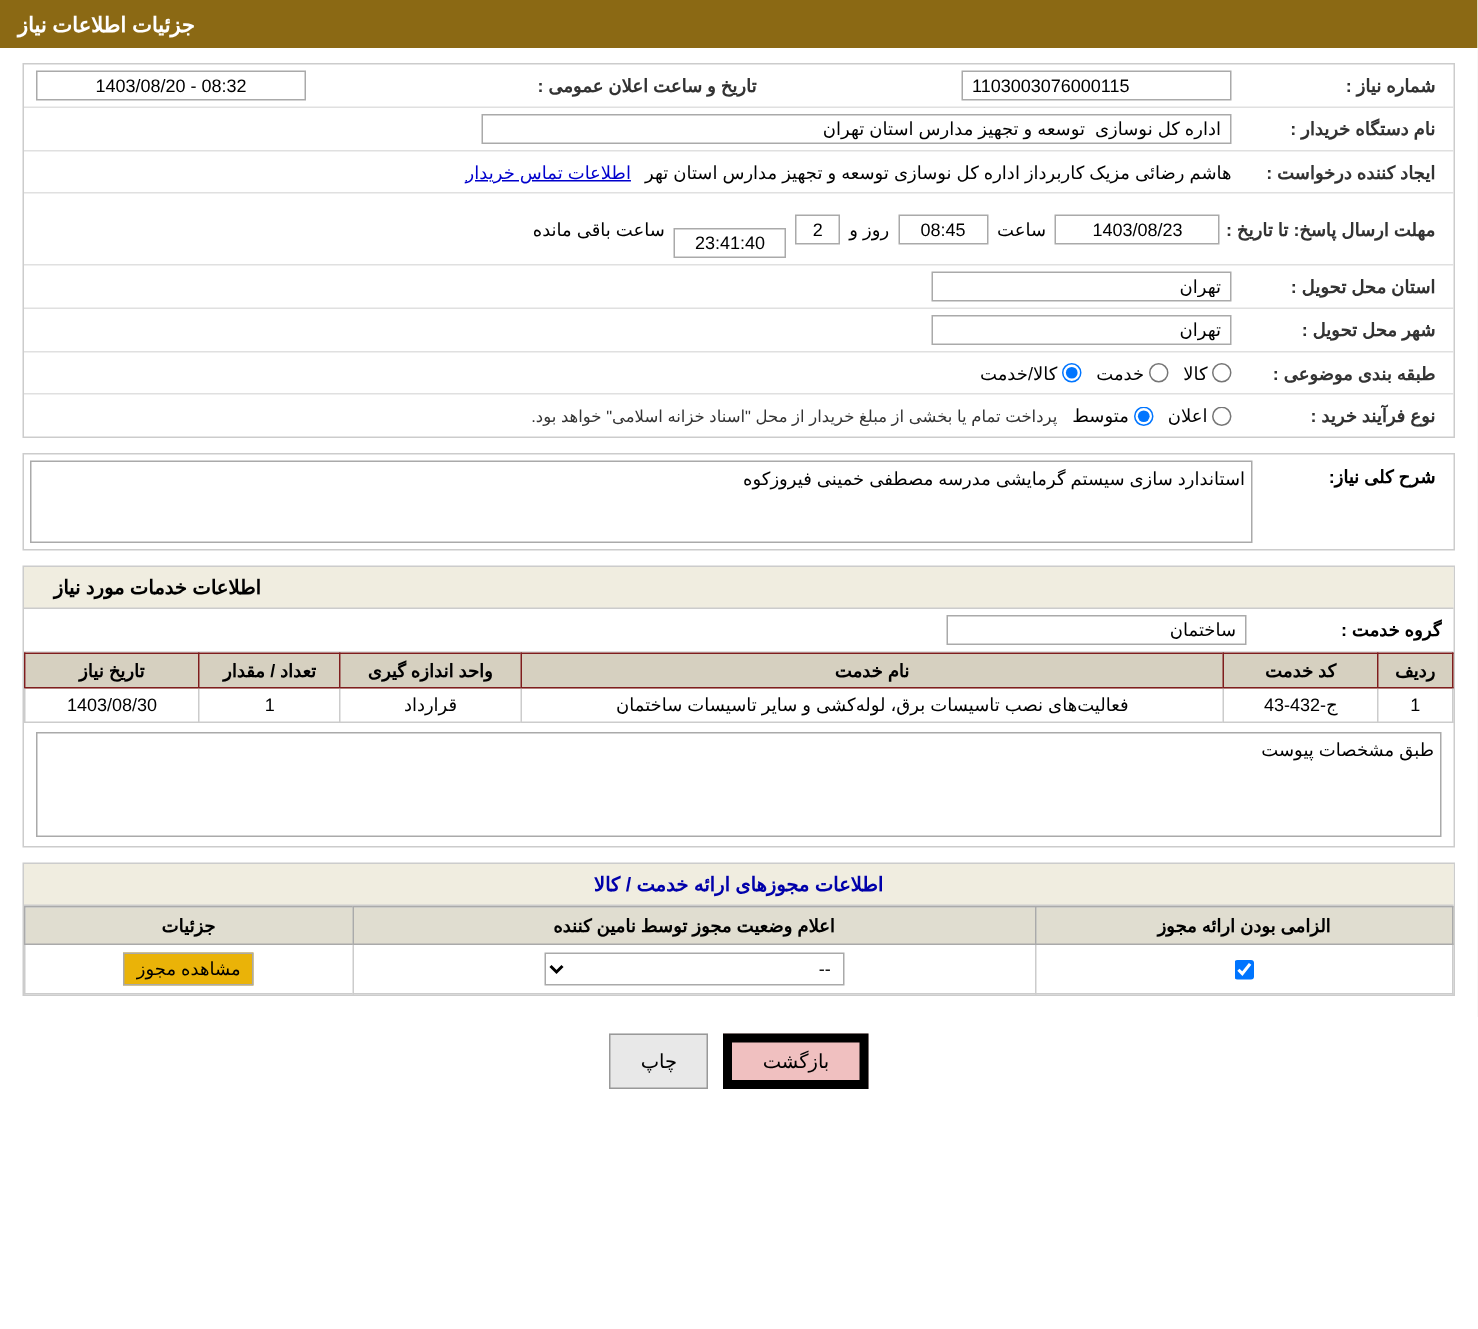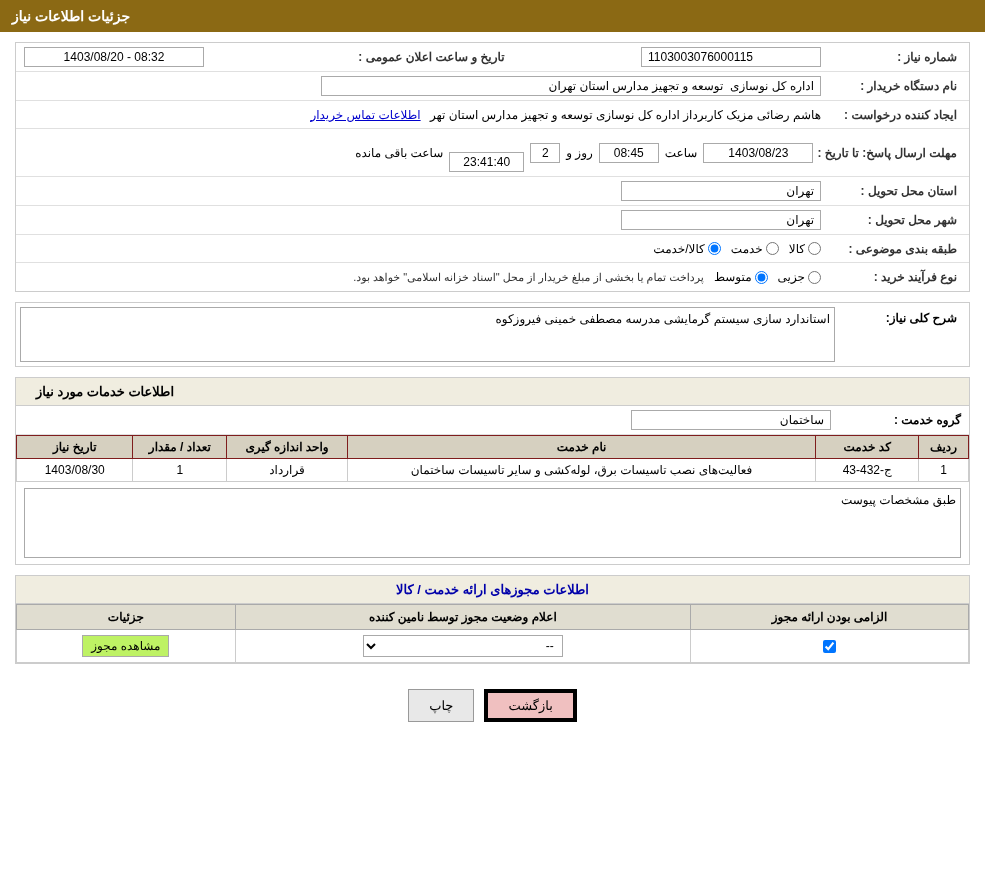--- a/index.html
+++ b/index.html
@@ -215,36 +215,36 @@
       cursor: pointer;
       border: 1px solid #999;
     }
     .btn-print {
       background: #e8e8e8;
       color: #000;
     }
     .btn-back {
       background: #f0c0c0;
       color: #000;
-      border: 4px solid #000000;
+      border: 6px solid #000000;
     }
     .checkbox-center {
       display: flex;
       justify-content: center;
     }
     .select-box {
       border: 1px solid #aaa;
       background: #fff;
       font-size: 12px;
       font-family: Tahoma, Arial, sans-serif;
       direction: rtl;
       padding: 2px 4px;
     }
     .mozah-btn {
-      background: #bef264;
+      background: #eab308;
       border: 1px solid #aaa;
       padding: 3px 8px;
       cursor: pointer;
       font-size: 12px;
       font-family: Tahoma, Arial, sans-serif;
     }
   </style>
 </head>
 <body>
 
@@ -332,21 +332,21 @@
           </div>
         </div>
       </div>
 
       <div class="row-item">
         <span class="label-cell">نوع فرآیند خرید :</span>
         <div class="value-cell">
           <div class="radio-group">
             <label>
               <input type="radio" name="nofarayand" style="">
-              <span>جزیی</span>
+              <span>اعلان</span>
             </label>
             <label>
               <input type="radio" name="nofarayand" checked="" style="">
               <span>متوسط</span>
             </label>
             <span style="font-size:11px; color:#333;">پرداخت تمام یا بخشی از مبلغ خریدار از محل "اسناد خزانه اسلامی" خواهد بود.</span>
           </div>
         </div>
       </div>
 

